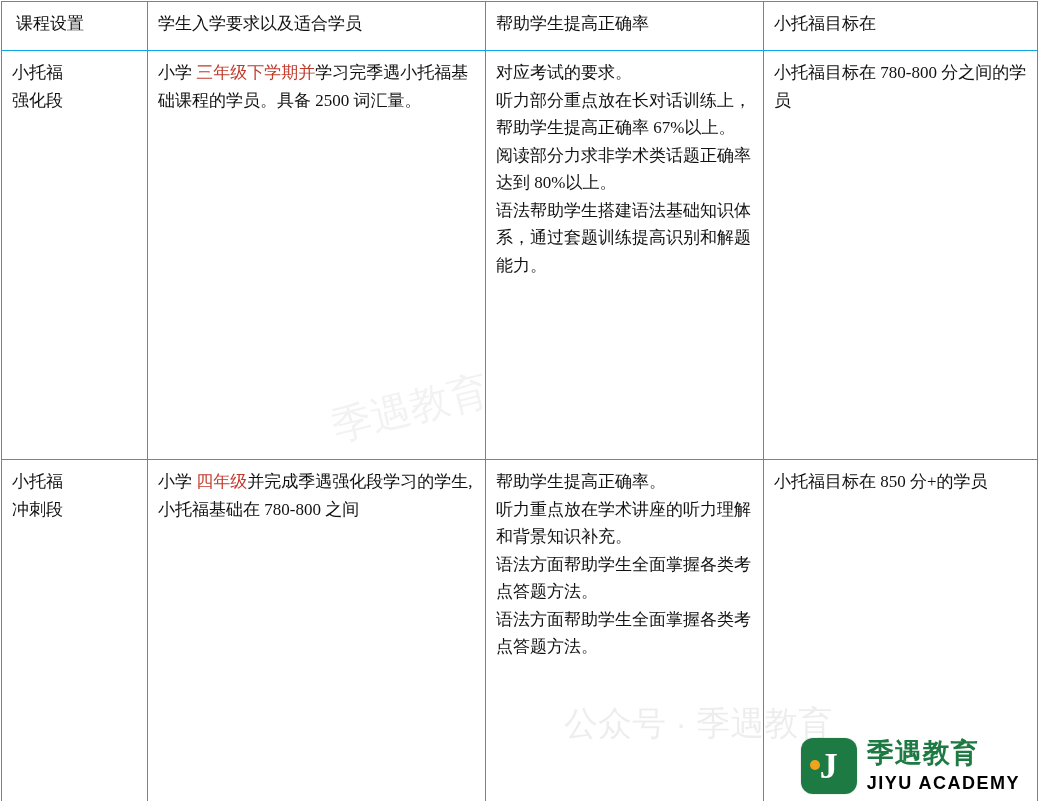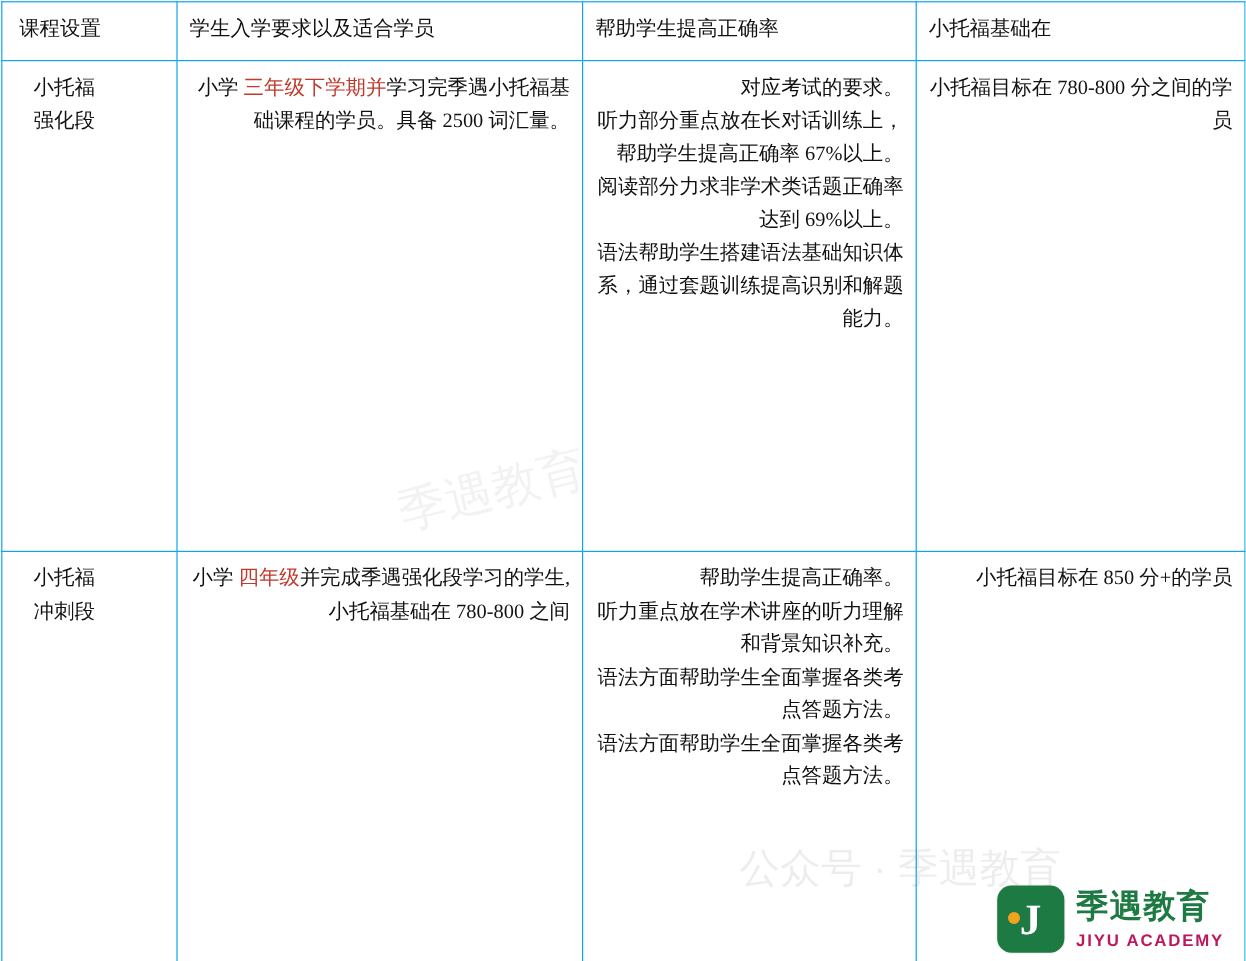--- a/index.html
+++ b/index.html
@@ -51,32 +51,30 @@
   }
   thead th.head-left {
     text-align: left;
     padding-left: 14px;
   }
   td.col-stage {
     padding-left: 14px;
   }
   td.col-stage .line {
     display: block;
-    margin-left: 16px;
   }
   .row-1 td { height: 394px; }
   .row-2 td { height: 330px; }
 
   .hl {
     color: #c0392b;
   }
   p.para {
     margin: 0;
     text-indent: 0;
-    text-align: right;
   }
   .cell-text p.para + p.para {
     margin-top: 0;
   }
   .justify {
     text-align: justify;
     text-justify: inter-ideograph;
   }
 
   
@@ -86,21 +84,21 @@
     top: 380px;
     font-size: 40px;
     color: rgba(0,0,0,0.05);
     transform: rotate(-14deg);
     pointer-events: none;
     white-space: nowrap;
     font-family: "Liberation Sans", sans-serif;
   }
   .watermark2 {
     position: absolute;
-    left: 616px;
+    left: 564px;
     top: 700px;
     font-size: 34px;
     color: rgba(0,0,0,0.07);
     pointer-events: none;
     white-space: nowrap;
     font-family: "Liberation Sans", sans-serif;
   }
 
   
   .logo-block {
@@ -145,23 +143,23 @@
     line-height: 1.05;
   }
   .logo-cn {
     font-size: 27px;
     font-weight: bold;
     color: #1e7a43;
     font-family: "Liberation Sans", sans-serif;
     letter-spacing: 1px;
   }
   .logo-en {
-    font-size: 14px;
+    font-size: 18px;
     font-weight: bold;
-    color: #be185d;
+    color: #000000;
     font-family: "Liberation Sans", sans-serif;
     letter-spacing: 1.5px;
     margin-top: 6px;
   }
 </style>
 </head>
 <body>
 
 <div class="doc">
 
@@ -173,37 +171,37 @@
       <col class="c0">
         <col class="c1">
         <col class="c2">
         <col class="c3">
     </colgroup>
     <thead>
       <tr>
         <th class="head-left">课程设置</th>
         <th>学生入学要求以及适合学员</th>
         <th>帮助学生提高正确率</th>
-        <th>小托福基础在</th>
+        <th>小托福目标在</th>
       </tr>
     </thead>
     <tbody>
 
       <tr class="row-1">
         <td class="col-stage">
           <span class="line">小托福</span>
           <span class="line">强化段</span>
         </td>
         <td class="cell-text justify">
           <p class="para"><span>小学 </span><span class="hl">三年级下学期并</span><span>学习完季遇小托福基础课程的学员。具备 2500 词汇量。</span></p>
         </td>
         <td class="cell-text justify">
           <p class="para">对应考试的要求。</p>
           <p class="para">听力部分重点放在长对话训练上，帮助学生提高正确率 67%以上。</p>
-          <p class="para">阅读部分力求非学术类话题正确率达到 69%以上。</p>
+          <p class="para">阅读部分力求非学术类话题正确率达到 80%以上。</p>
           <p class="para">语法帮助学生搭建语法基础知识体系，通过套题训练提高识别和解题能力。</p>
         </td>
         <td class="cell-text">
           <p class="para">小托福目标在 780-800 分之间的学员</p>
         </td>
       </tr>
 
       <tr class="row-2">
         <td class="col-stage">
           <span class="line">小托福</span>

